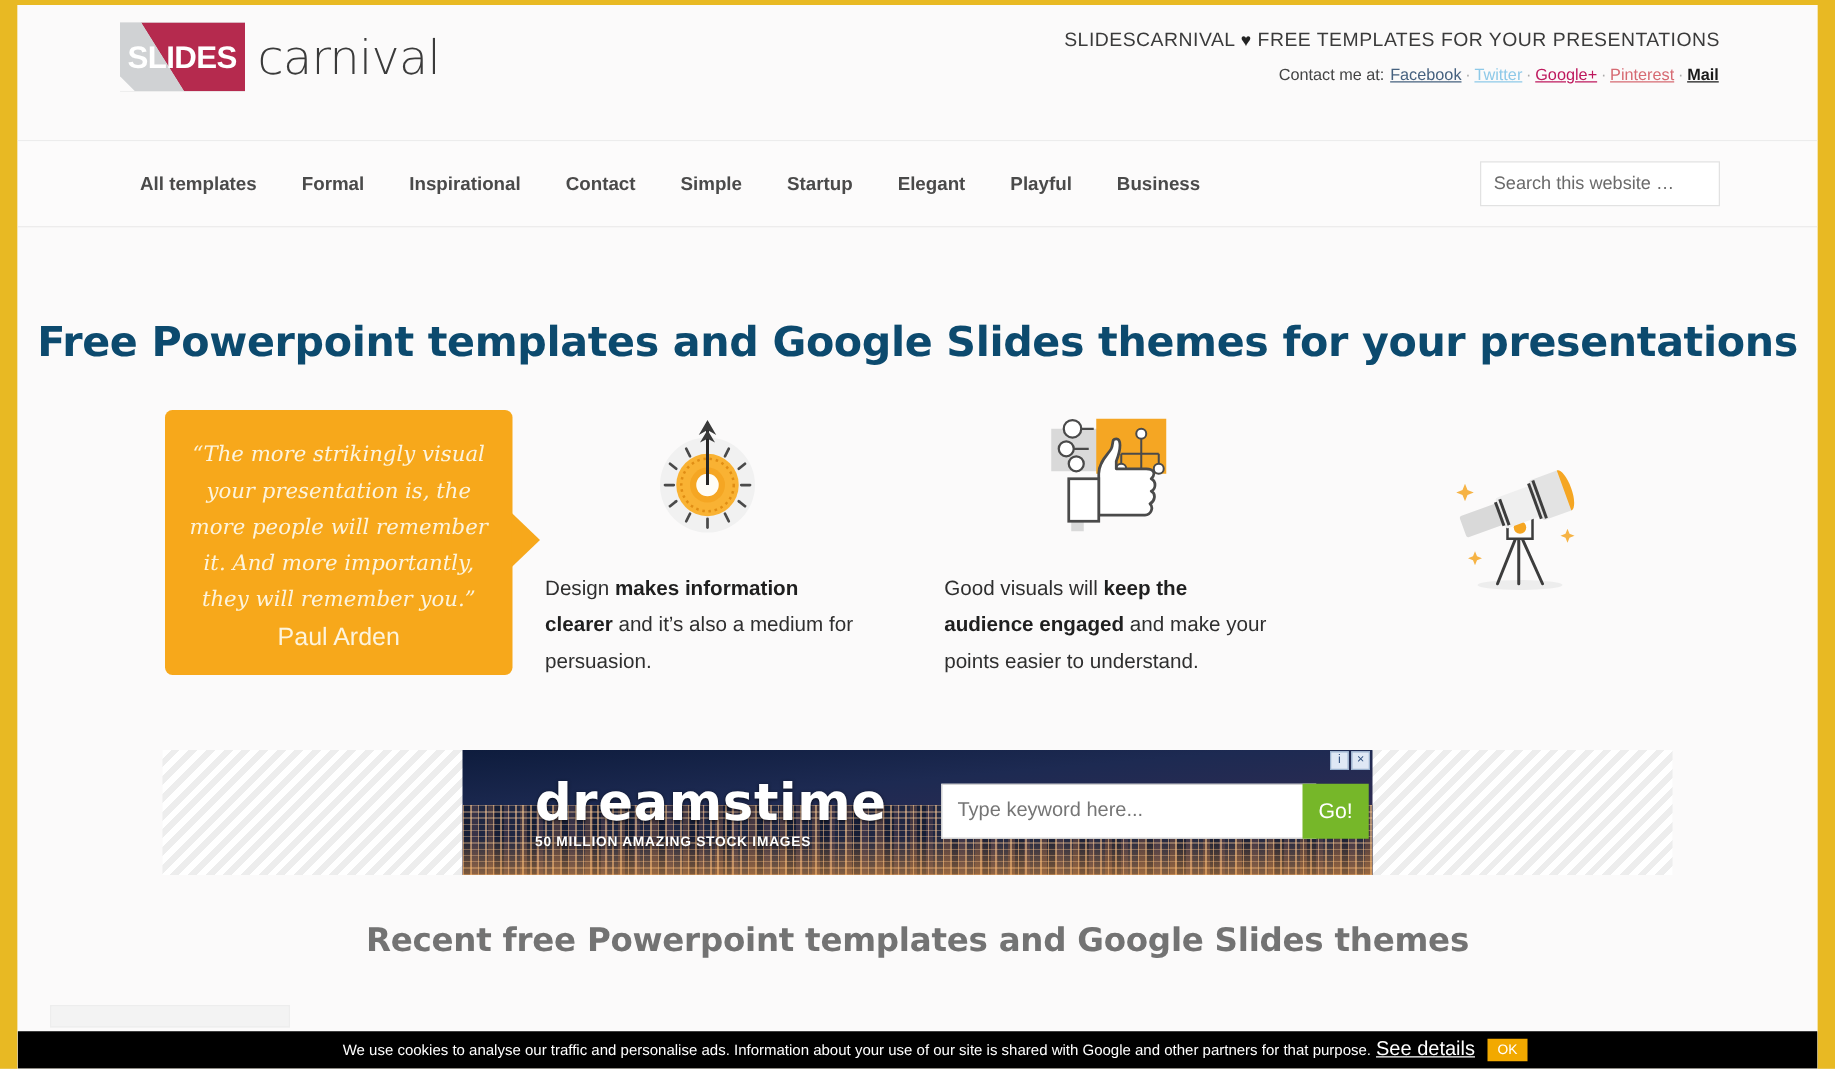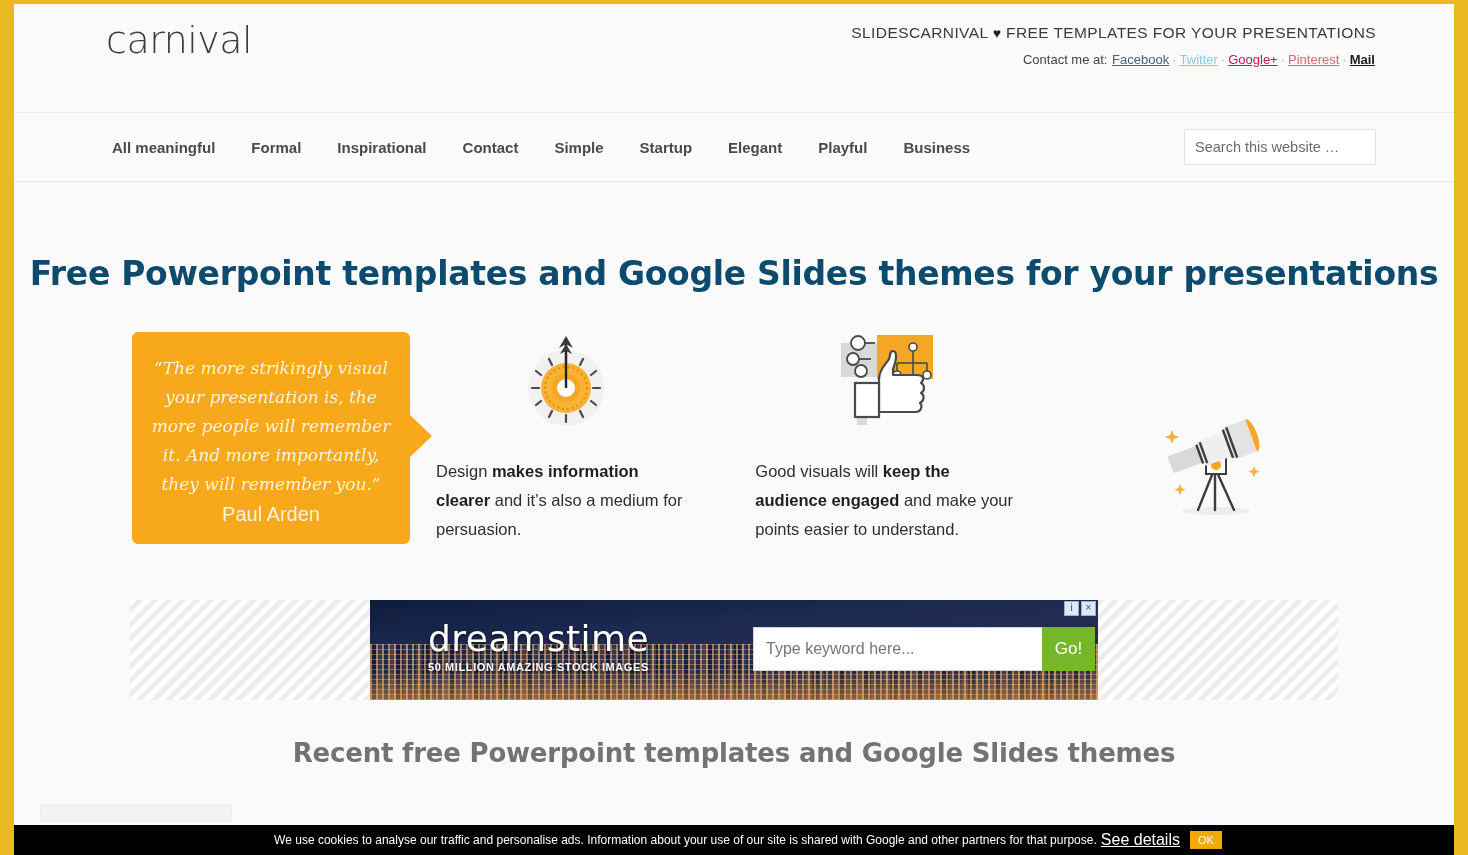--- a/index.html
+++ b/index.html
@@ -173,21 +173,21 @@
     margin: 0;
     padding: 72px 0 0 0;
     font-family: "DejaVu Sans", sans-serif;
   }
 
   .features {
     position: relative;
     margin: 30px auto 0 auto;
     width: 1240px;
     display: flex;
-    align-items: flex-end;
+    align-items: center;
   }
 
   
   .quote-col {
     position: relative;
     width: 278px;
     flex: none;
     margin-left: 18px;
   }
   .quote-box {
@@ -297,22 +297,22 @@
     background: linear-gradient(0deg, rgba(255,164,66,0.45), rgba(255,164,66,0));
   }
   .ad-brand {
     position: absolute;
     left: 58px;
     top: 18px;
     color: #ffffff;
     text-shadow: 0 1px 3px rgba(0,0,0,0.7);
   }
   .ad-brand-name {
-    font-size: 36px;
-    font-weight: 400;
+    font-size: 41px;
+    font-weight: 700;
     letter-spacing: 0.5px;
     font-family: "DejaVu Sans", sans-serif;
   }
   .ad-brand-sub {
     font-size: 11px;
     letter-spacing: 0.6px;
     font-weight: 700;
     margin-top: 2px;
   }
   .ad-search {
@@ -417,39 +417,44 @@
 </style>
 </head>
 <body>
 
 <div class="page-frame">
  <div class="frame-inner">
 
   <div class="site-header">
 
     <div class="logo-wrap">
+      <div class="logo-mark">
+        <div class="diag"></div>
+        <div class="corner"></div>
+        <div class="word">SLIDES</div>
+      </div>
       <div class="logo-text">carnival</div>
     </div>
 
     <div class="header-right">
       <div class="tagline">
         <span>SLIDESCARNIVAL</span>
         <span class="heart">♥</span>
         <span>FREE TEMPLATES FOR YOUR PRESENTATIONS</span>
       </div>
       <div class="contact-row">
         <span>Contact me at:</span>
         <a class="a-fb" href="#">Facebook</a><span class="dot-sep">·</span><a class="a-tw" href="#">Twitter</a><span class="dot-sep">·</span><a class="a-gp" href="#">Google+</a><span class="dot-sep">·</span><a class="a-pi" href="#">Pinterest</a><span class="dot-sep">·</span><a class="a-ml" href="#">Mail</a>
       </div>
     </div>
   </div>
 
   <div class="nav-bar">
     <div class="nav-list">
-      <div class="nav-item">All meaningful</div>
+      <div class="nav-item">All templates</div>
       <div class="nav-item">Formal</div>
       <div class="nav-item">Inspirational</div>
       <div class="nav-item">Contact</div>
       <div class="nav-item">Simple</div>
       <div class="nav-item">Startup</div>
       <div class="nav-item">Elegant</div>
       <div class="nav-item">Playful</div>
       <div class="nav-item">Business</div>
     </div>
     <input class="search-box" type="text" placeholder="Search this website …" style="">

